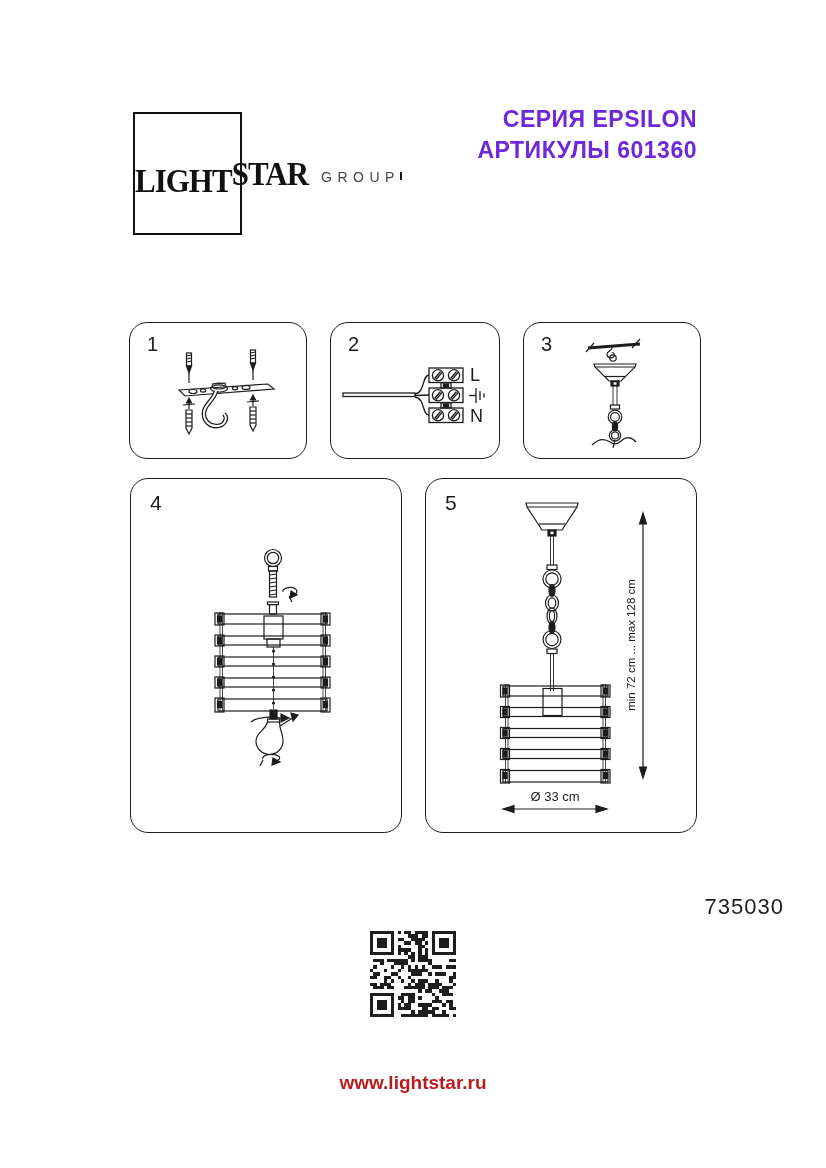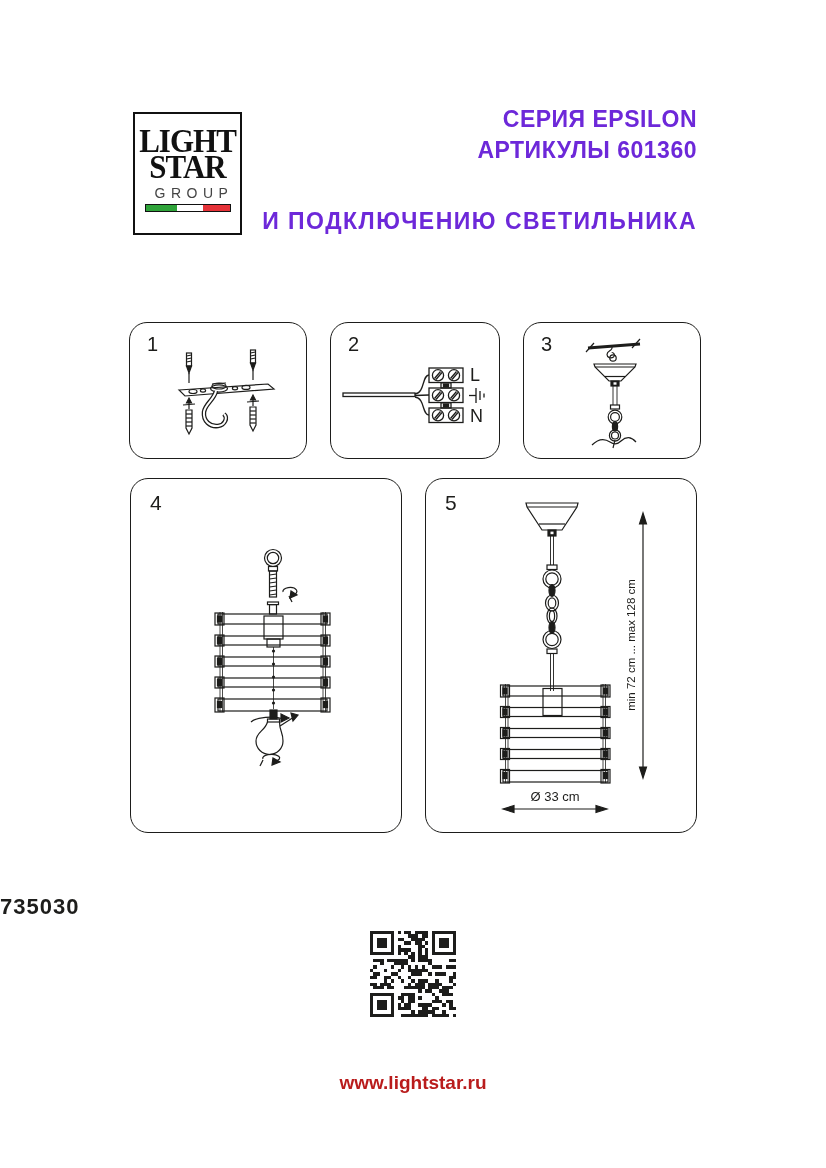--- a/index.html
+++ b/index.html
@@ -4,21 +4,21 @@
 <style>
   html,body{margin:0;padding:0;background:#ffffff;}
   .page{
     position:relative;width:826px;height:1168px;background:#ffffff;overflow:hidden;
     font-family:"Liberation Sans",sans-serif;color:#1d1d1b;
   }
   
   .logo-box{
     position:absolute;left:133px;top:112px;width:109px;height:123px;
     border:2px solid #111;background:#fff;box-sizing:border-box;
-    display:flex;flex-direction:column;align-items:center;justify-content:flex-start;
+    display:flex;flex-direction:row;align-items:center;justify-content:flex-start;
   }
   .logo-word{
     font-family:"Liberation Serif",serif;font-weight:bold;font-size:31px;line-height:26px;
     letter-spacing:-1px;color:#111;transform:scaleY(1.08);
   }
   .logo-word.first{margin-top:14px;}
   .logo-group{
     font-family:"Liberation Sans",sans-serif;font-size:14px;color:#444;
     letter-spacing:5.5px;margin-top:6px;margin-left:13px;line-height:14px;
   }
@@ -45,22 +45,22 @@
   }
   .panel svg{position:absolute;left:0;top:0;}
   .p1{left:129px;top:322px;width:178px;height:137px;}
   .p2{left:330px;top:322px;width:170px;height:137px;}
   .p3{left:523px;top:322px;width:178px;height:137px;}
   .p4{left:130px;top:478px;width:272px;height:355px;}
   .p5{left:425px;top:478px;width:272px;height:355px;}
   .p4 .num,.p5 .num{left:19px;top:12px;font-size:21px;}
   
   .article-num{
-    position:absolute;left:0;top:894px;width:784px;text-align:left;
-    font-size:22px;font-weight:700;letter-spacing:1px;color:#1d1d1b;
+    position:absolute;left:0;top:894px;width:784px;text-align:right;
+    font-size:22px;font-weight:400;letter-spacing:1px;color:#1d1d1b;
   }
   .qr-wrap{position:absolute;left:370px;top:931px;width:86px;height:86px;}
   .website{
     position:absolute;left:0;top:1072px;width:826px;text-align:center;
     font-size:19px;font-weight:bold;color:#b91c1c;
   }
   svg text{font-family:"Liberation Sans",sans-serif;fill:#1d1d1b;}
 </style>
 </head>
 <body>
@@ -76,21 +76,20 @@
       <span class="w"></span>
       <span class="r"></span>
     </div>
   </div>
 
   <div class="hdr hdr-top">
     <div>СЕРИЯ EPSILON</div>
     <div>АРТИКУЛЫ 601360</div>
   </div>
   <div class="hdr hdr-instr">
-    <div>И ПОДКЛЮЧЕНИЮ СВЕТИЛЬНИКА</div>
   </div>
 
   <div class="panel p1">
     <div class="num">1</div>
     <svg width="178" height="137" viewBox="0 0 178 137">
       <g stroke="#1d1d1b" fill="none" stroke-width="1.2">
 
         <rect x="56.5" y="30" width="5" height="13"></rect>
         <line x1="56.5" y1="33" x2="61.5" y2="32"></line>
           <line x1="56.5" y1="36" x2="61.5" y2="35"></line>

